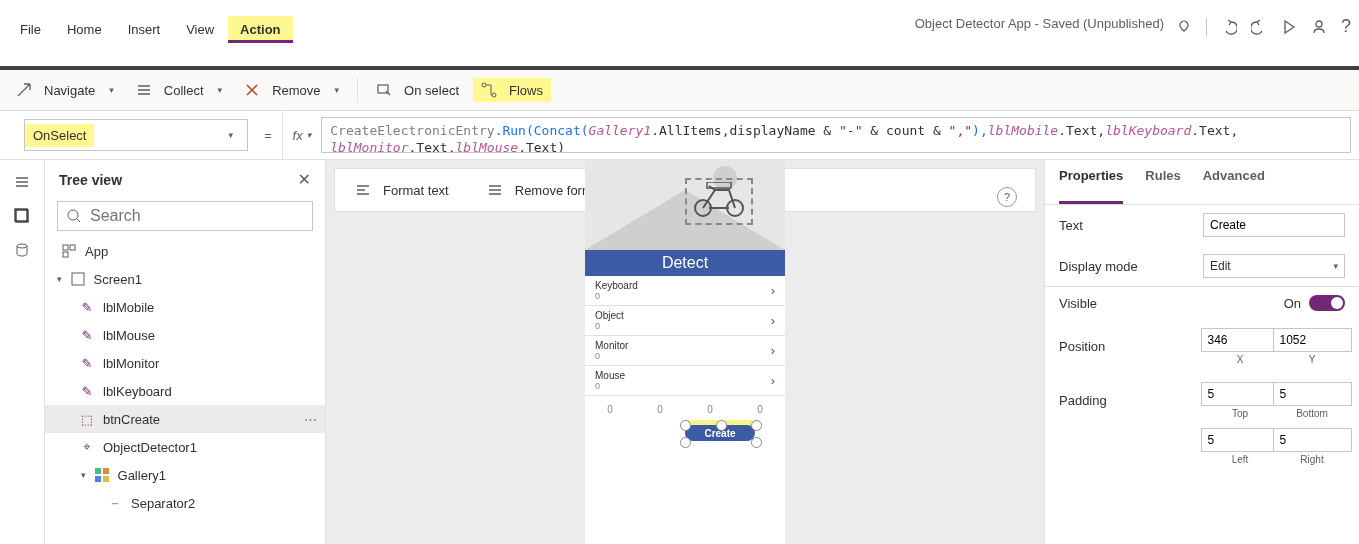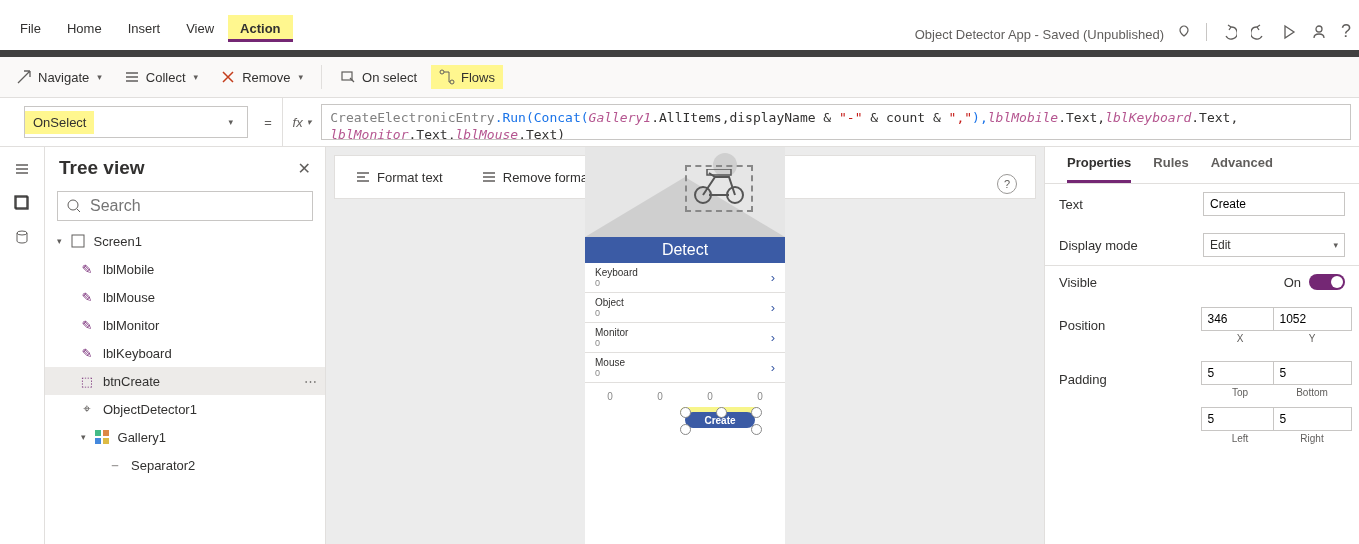--- a/index.html
+++ b/index.html
@@ -1,41 +1,41 @@
 <!DOCTYPE html>
 <html><head>
 <meta charset="utf-8">
 <style>
   html,body{margin:0;padding:0;font-family:"Segoe UI",Arial,sans-serif;font-size:13px;color:#323130;background:#fff;width:1359px;height:544px;overflow:hidden;}
-  .topbar{height:34px;display:flex;align-items:flex-end;border-bottom:7px solid #404040;padding:8px 8px;}
+  .topbar{height:34px;display:flex;align-items:flex-start;border-bottom:4px solid #404040;padding:16px 8px;}
   .menu{display:flex;gap:2px;}
   .menu-item{padding:6px 12px;cursor:default;}
   .menu-item.active{background:#fff78f;border-bottom:3px solid #742774;font-weight:600;padding-bottom:3px;}
   .top-title{flex:1;text-align:right;color:#605e5c;padding-right:12px;}
   .top-icons{display:flex;align-items:center;gap:14px;color:#605e5c;}
   .top-icons .sep{width:1px;height:18px;background:#c8c6c4;}
   .icon-svg{width:16px;height:16px;display:block;}
   .ribbon{height:40px;display:flex;align-items:center;border-bottom:1px solid #e1dfdd;padding:0 8px;gap:6px;background:#faf9f8;}
   .ribbon .sep{width:1px;height:24px;background:#e1dfdd;margin:0 4px;}
-  .rbtn{display:flex;align-items:center;gap:6px;padding:4px 8px;color:#323130;}
+  .rbtn{display:flex;align-items:center;gap:12px;padding:4px 8px;color:#323130;}
   .rbtn.flows{background:#fff78f;color:#323130;}
   .chev{font-size:9px;color:#605e5c;margin-left:2px;}
   .formula-row{display:flex;align-items:stretch;height:48px;border-bottom:1px solid #e1dfdd;}
   .prop-dd{width:222px;display:flex;align-items:center;border:1px solid #c8c6c4;margin:8px 6px 8px 24px;position:relative;}
   .prop-dd span{padding:4px 8px;}
   .prop-dd span.hl{background:#fff78f;}
   .eq{display:flex;align-items:center;padding:0 10px;color:#605e5c;font-style:italic;}
   .fx{display:flex;align-items:center;padding:0 10px;color:#605e5c;font-style:italic;border-left:1px solid #e1dfdd;}
   .formula{flex:1;border:1px solid #c8c6c4;margin:6px 8px 6px 0;padding:4px 8px;font-family:Consolas,monospace;font-size:13px;line-height:17px;overflow:hidden;white-space:normal;}
   .formula .fn{color:#7f7f7f;} .formula .m{color:#1a73e8;} .formula .kw{color:#b55690;font-style:italic;} .formula .str{color:#c41a16;} .formula .op{color:#323130;}
   .body{display:flex;height:calc(544px - 34px - 40px - 48px);}
   .rail{width:44px;border-right:1px solid #e1dfdd;display:flex;flex-direction:column;align-items:center;gap:18px;padding-top:14px;color:#605e5c;}
   .tree{width:280px;border-right:1px solid #e1dfdd;display:flex;flex-direction:column;position:relative;overflow:hidden;}
   .tree-head{display:flex;align-items:center;justify-content:space-between;padding:10px 14px 6px 14px;}
-  .tree-head h3{font-size:19px;font-weight:600;margin:0;}
+  .tree-head h3{font-size:14px;font-weight:600;margin:0;}
   .search-box{margin:6px 12px;border:1px solid #c8c6c4;height:28px;display:flex;align-items:center;padding:0 8px;gap:6px;color:#605e5c;}
   .search-box input{border:none;outline:none;flex:1;font-size:16px;background:transparent;}
   .tree-scroll{flex:1;overflow:auto;}
   .tree-scroll::-webkit-scrollbar{width:8px;} .tree-scroll::-webkit-scrollbar-thumb{background:#c8c6c4;}
   .node{display:flex;align-items:center;gap:8px;padding:6px 6px;cursor:default;}
   .node .ico{width:16px;height:16px;display:flex;align-items:center;justify-content:center;color:#605e5c;}
   .node .purple{color:#742774;}
   .node.sel{background:#edebe9;}
   .node .more{margin-left:auto;letter-spacing:2px;color:#605e5c;}
   .ind-0{padding-left:16px;}.ind-1{padding-left:10px;}.ind-2{padding-left:34px;}.ind-3{padding-left:62px;}
@@ -55,21 +55,21 @@
   .gal-row .c{font-size:9px;color:#888;}
   .gal-row .arr{color:#3b5ba5;}
   .counts{display:flex;justify-content:space-around;font-size:10px;color:#888;padding:8px 0 0 0;}
   .create-wrap{position:relative;height:44px;}
   .create-hl{position:absolute;left:95px;top:5px;width:80px;height:10px;background:#f7f58a;border-radius:6px;}
   .create-btn{position:absolute;left:100px;top:10px;width:70px;height:16px;background:#3b5ba5;color:#fff;border-radius:8px;font-size:10px;display:flex;align-items:center;justify-content:center;font-weight:600;}
   .handle{position:absolute;width:9px;height:9px;border:1px solid #888;border-radius:50%;background:#fff;}
   .h1{left:-5px;top:-5px;}.h2{left:31px;top:-5px;}.h3{left:66px;top:-5px;}.h4{left:-5px;top:12px;}.h5{left:66px;top:12px;}
   .props{width:314px;border-left:1px solid #e1dfdd;display:flex;flex-direction:column;overflow:hidden;}
   .ptabs{display:flex;gap:22px;padding:8px 14px 0 14px;font-weight:600;color:#605e5c;}
-  .ptabs .ptab.active{color:#323130;border-bottom:3px solid #742774;padding-bottom:10px;margin-left:8px;}
+  .ptabs .ptab.active{color:#323130;border-bottom:3px solid #742774;padding-bottom:18px;}
   .prow{display:flex;align-items:center;padding:8px 14px;gap:8px;color:#323130;border-top:1px solid transparent;}
   .prow .lab{flex:1;color:#323130;font-size:13px;}
   .prow input,.prow .dd{border:1px solid #c8c6c4;height:24px;box-sizing:border-box;padding:0 6px;font-size:12px;}
   .prow .dd{display:flex;align-items:center;justify-content:space-between;}
   .pfield-wide{width:142px;}
   .pfield-sml{width:79px;}
   .toggle{width:36px;height:16px;border-radius:10px;background:#742774;position:relative;}
   .toggle::after{content:"";position:absolute;right:2px;top:2px;width:12px;height:12px;border-radius:50%;background:#fff;}
   .pair{display:flex;gap:6px;align-items:flex-start;}
   .pair .col{display:flex;flex-direction:column;align-items:center;width:66px;}
@@ -187,20 +187,30 @@
       <span style="font-size:16px;color:#605e5c;">✕</span>
     </div>
     <div class="search-box">
       <svg class="icon-svg" viewBox="0 0 16 16">
           <circle cx="7" cy="7" r="5" fill="none" stroke="#605e5c"></circle>
           <path d="M11 11l3 3" stroke="#605e5c"></path>
         </svg>
       <input placeholder="Search" style="">
     </div>
     <div class="tree-scroll">
+      <div class="node ind-0">
+        <span class="ico">
+            <svg class="icon-svg" viewBox="0 0 16 16">
+              <rect x="2" y="2" width="5" height="5" fill="none" stroke="#605e5c"></rect>
+              <rect x="9" y="2" width="5" height="5" fill="none" stroke="#605e5c"></rect>
+              <rect x="2" y="9" width="5" height="5" fill="none" stroke="#605e5c"></rect>
+            </svg>
+          </span>
+        <span>App</span>
+      </div>
       <div class="node ind-1">
         <span class="chev">▾</span>
         <span class="ico">
             <svg class="icon-svg" viewBox="0 0 16 16">
               <rect x="2" y="2" width="12" height="12" fill="none" stroke="#605e5c"></rect>
             </svg>
           </span>
         <span>Screen1</span>
       </div>
       <div class="node ind-2">

